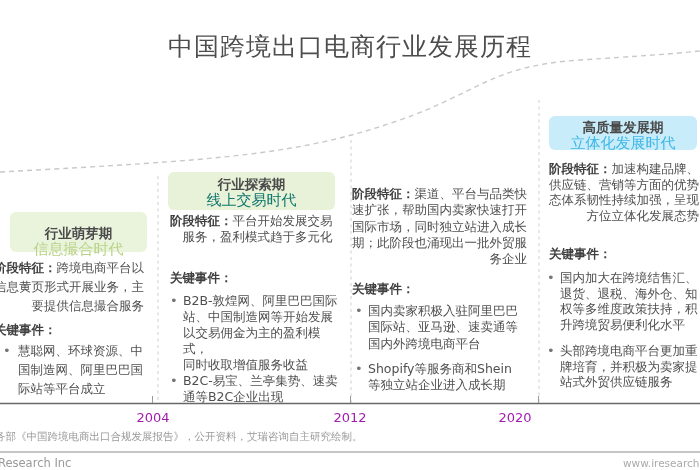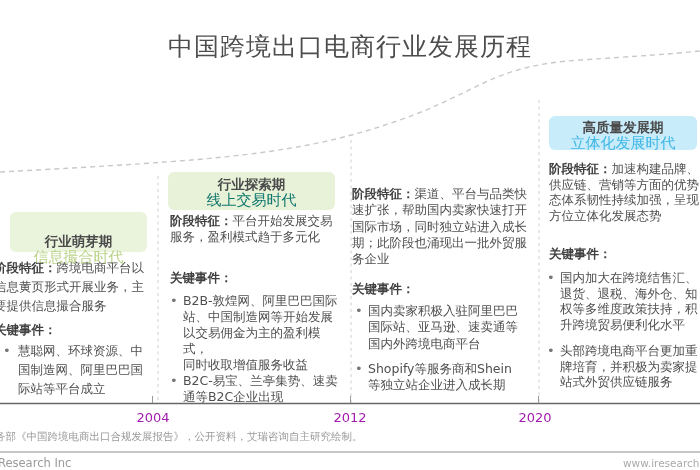--- a/index.html
+++ b/index.html
@@ -10,36 +10,36 @@
   .title{position:absolute;top:30px;left:0;width:700px;text-align:center;
          font-size:25px;font-weight:normal;color:#4d4d4d;letter-spacing:1px;}
 
   .col{position:absolute;top:0;height:470px;font-size:12.5px;}
   .col1{left:-8px;width:164px;line-height:19px;}
   .col2{left:170px;width:174px;line-height:16px;}
   .col3{left:352px;width:185px;line-height:16.3px;}
   .col4{left:549px;width:185px;line-height:15.5px;}
 
   .stage-box{position:absolute;text-align:center;border-radius:6px;box-sizing:border-box;}
-  .col1 .stage-box{left:18px;top:212px;width:137px;height:40px;padding-top:20px;}
+  .col1 .stage-box{left:18px;top:212px;width:137px;height:40px;padding-top:12px;}
   .col2 .stage-box{left:-2px;top:172px;width:167px;height:38px;padding-top:3px;}
   .col3 .stage-box{left:20px;top:146px;width:158px;height:36px;padding-top:3px;}
   .col4 .stage-box{left:0px;top:116px;width:148px;height:34px;padding-top:2px;}
   .bg-green1{background:#eaf3dc;}
   .bg-green2{background:#e8f2d9;}
   .bg-green3{background:#e2efd2;}
   .bg-blue{background:#c9ecfa;}
   .stage-name{font-weight:bold;font-size:13.5px;color:#4a4a4a;line-height:18px;}
   .stage-era{font-size:15px;line-height:15px;}
   .era1{color:#b9d287;}
   .era2{color:#0f766e;}
   .era3{color:#8cc35f;}
   .era4{color:#3db6e6;}
 
-  .para{position:absolute;white-space:pre-line;}
+  .para{position:absolute;white-space:pre-line;text-align:right;}
   .lbl{font-weight:bold;color:#404040;}
   .col1 .feature{left:2px;top:258px;}
   .col2 .feature{left:0;top:213px;}
   .col3 .feature{left:0;top:186px;}
   .col4 .feature{left:0;top:161px;}
   .events-label{position:absolute;font-weight:bold;color:#404040;}
   .col1 .events-label{left:2px;top:320px;}
   .col2 .events-label{left:0;top:270px;}
   .col3 .events-label{left:0;top:281px;}
   .col4 .events-label{left:0;top:246px;}
@@ -50,21 +50,21 @@
   .btext{flex:1;white-space:pre-line;}
   .col1 .b1{left:11px;top:341px;width:150px;}
   .col2 .b1{left:0;top:293px;width:174px;}
   .col2 .b2{left:0;top:373px;width:174px;}
   .col3 .b1{left:3px;top:303px;width:182px;}
   .col3 .b2{left:3px;top:361px;width:182px;}
   .col4 .b1{left:-2px;top:270px;width:187px;}
   .col4 .b2{left:-2px;top:343px;width:187px;}
 
   .year{position:absolute;top:410px;transform:translateX(-50%);font-size:13px;color:#a21caf;}
-  .year1{left:153px;} .year2{left:350px;} .year3{left:535px;}
+  .year1{left:153px;} .year2{left:350px;} .year3{left:515px;}
 
   .source{position:absolute;left:-5px;top:430px;font-size:10.5px;color:#9a9a9a;white-space:nowrap;}
   .brand{position:absolute;left:-2px;top:456px;font-size:11.5px;color:#999;}
   .site{position:absolute;left:623px;top:457px;font-size:10.5px;color:#aaa;white-space:nowrap;}
 </style>
 </head>
 <body>
 
 <div class="canvas">
 

